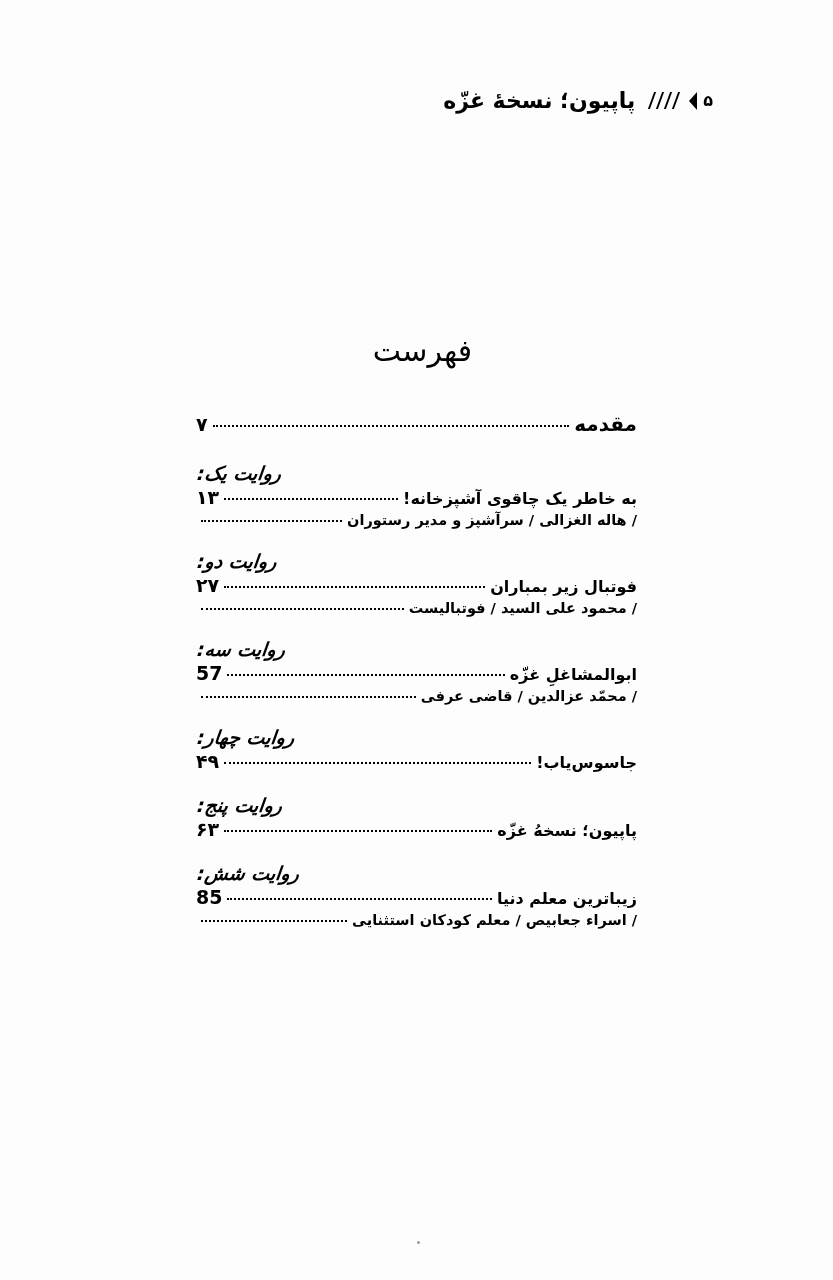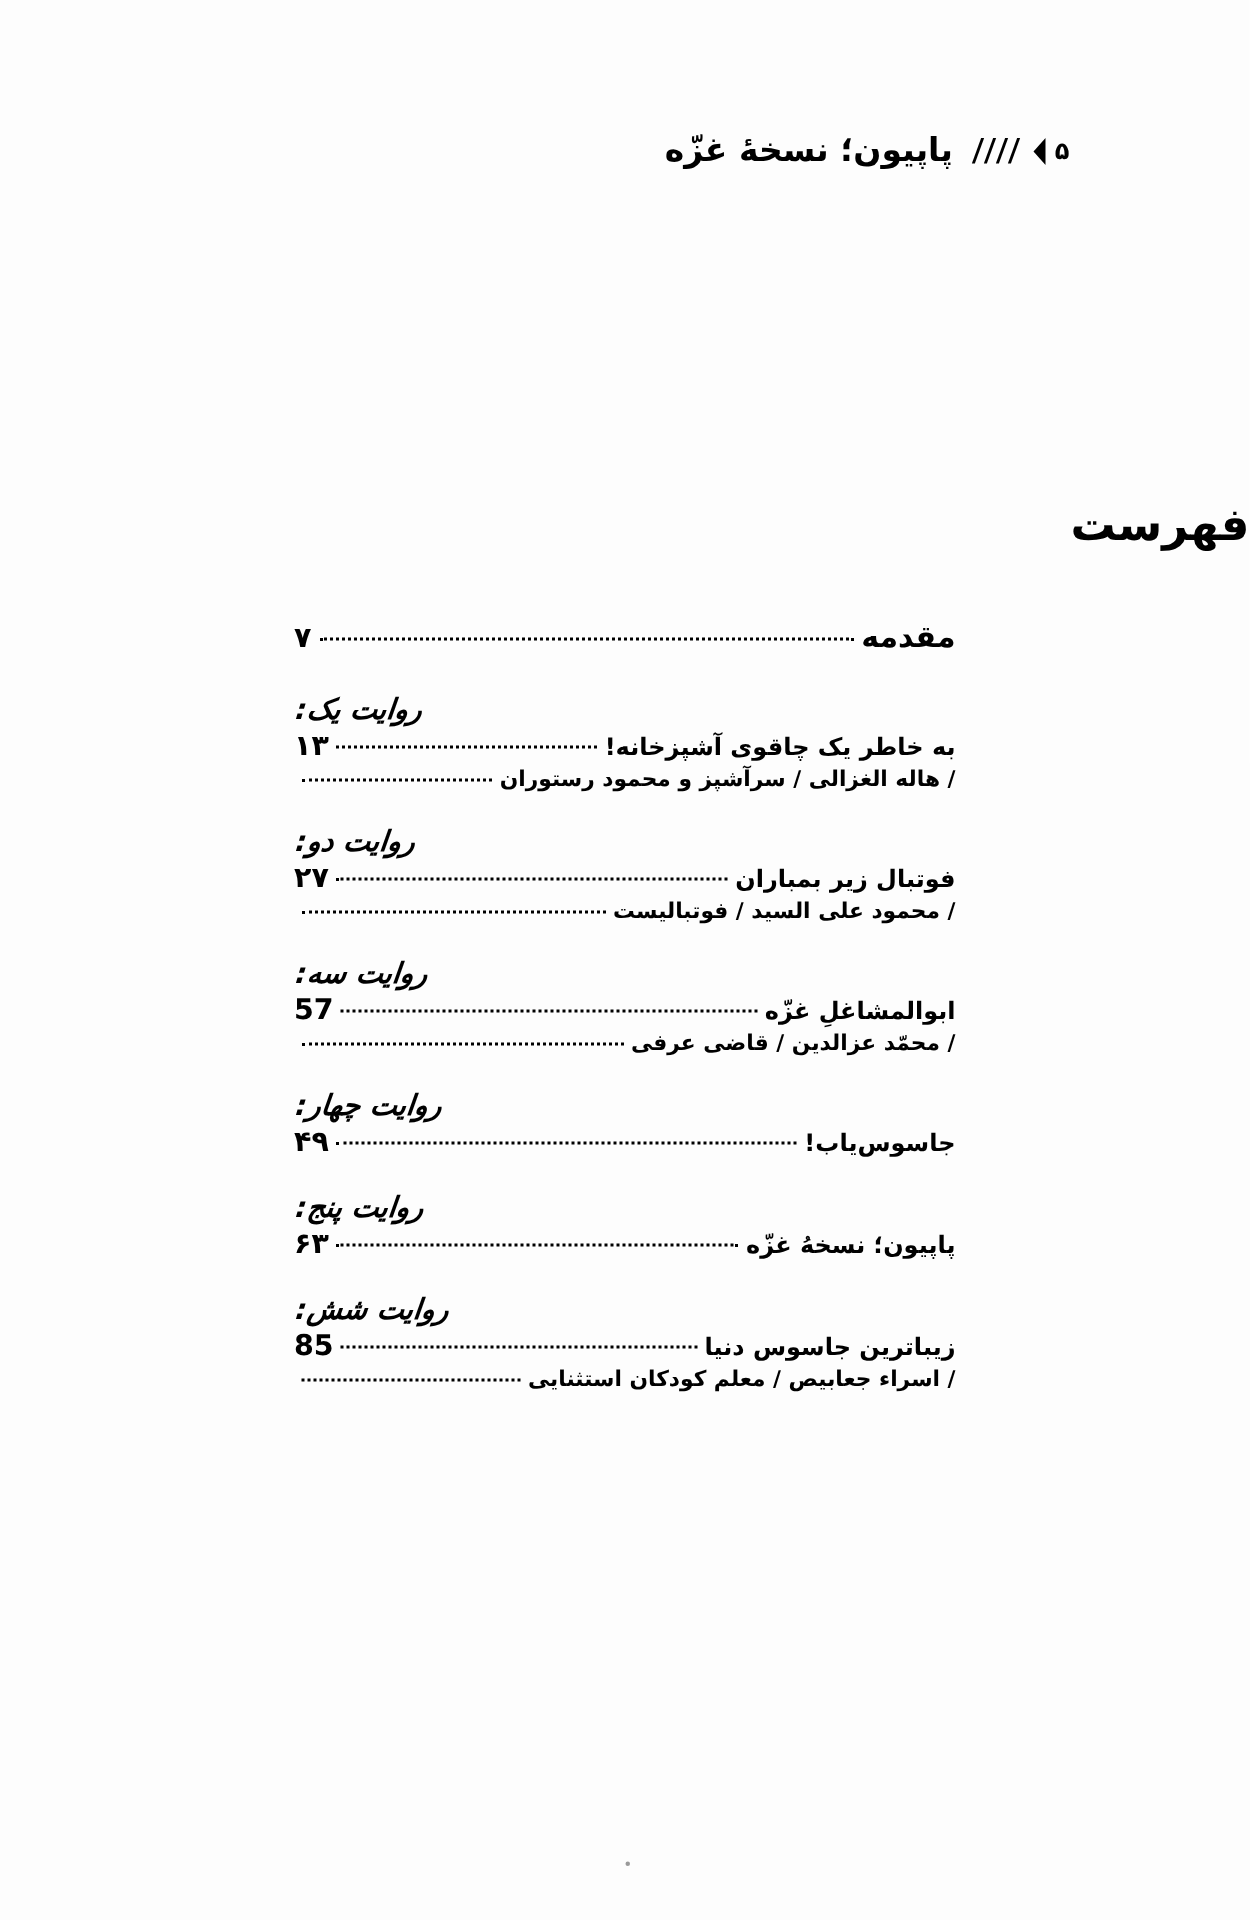--- a/index.html
+++ b/index.html
@@ -78,22 +78,23 @@
     font-size: 16px;
     font-weight: bold;
   }
 
   
   .toc-title {
     position: absolute;
     top: 333px;
     left: 0;
     right: 0;
+    text-align: center;
     font-size: 30px;
-    font-weight: bold;
+    font-weight: normal;
     letter-spacing: 1px;
     padding-left: 12px;
   }
 
   .toc {
     position: absolute;
     top: 412px;
     right: 196px;
     left: 196px;
     direction: rtl;
@@ -217,21 +218,21 @@
     </div>
 
     <div class="section">
       <div class="section-label">روایت یک:</div>
       <div class="entry-row">
         <span class="entry-title">به خاطر یک چاقوی آشپزخانه!</span>
         <span class="leader"></span>
         <span class="entry-page">۱۳</span>
       </div>
       <div class="sub-row">
-        <span class="sub-title">/ هاله الغزالی / سرآشپز و محمود رستوران</span>
+        <span class="sub-title">/ هاله الغزالی / سرآشپز و مدیر رستوران</span>
         <span class="sub-leader"></span>
       </div>
     </div>
 
     <div class="section">
       <div class="section-label">روایت دو:</div>
       <div class="entry-row">
         <span class="entry-title">فوتبال زیر بمباران</span>
         <span class="leader"></span>
         <span class="entry-page">۲۷</span>
@@ -269,21 +270,21 @@
       <div class="entry-row">
         <span class="entry-title">پاپیون؛ نسخهُ غزّه</span>
         <span class="leader"></span>
         <span class="entry-page">۶۳</span>
       </div>
     </div>
 
     <div class="section">
       <div class="section-label">روایت شش:</div>
       <div class="entry-row">
-        <span class="entry-title">زیباترین جاسوس دنیا</span>
+        <span class="entry-title">زیباترین معلم دنیا</span>
         <span class="leader"></span>
         <span class="entry-page">85</span>
       </div>
       <div class="sub-row">
         <span class="sub-title">/ اسراء جعابیص / معلم کودکان استثنایی</span>
         <span class="sub-leader"></span>
       </div>
     </div>
 
   </div>

